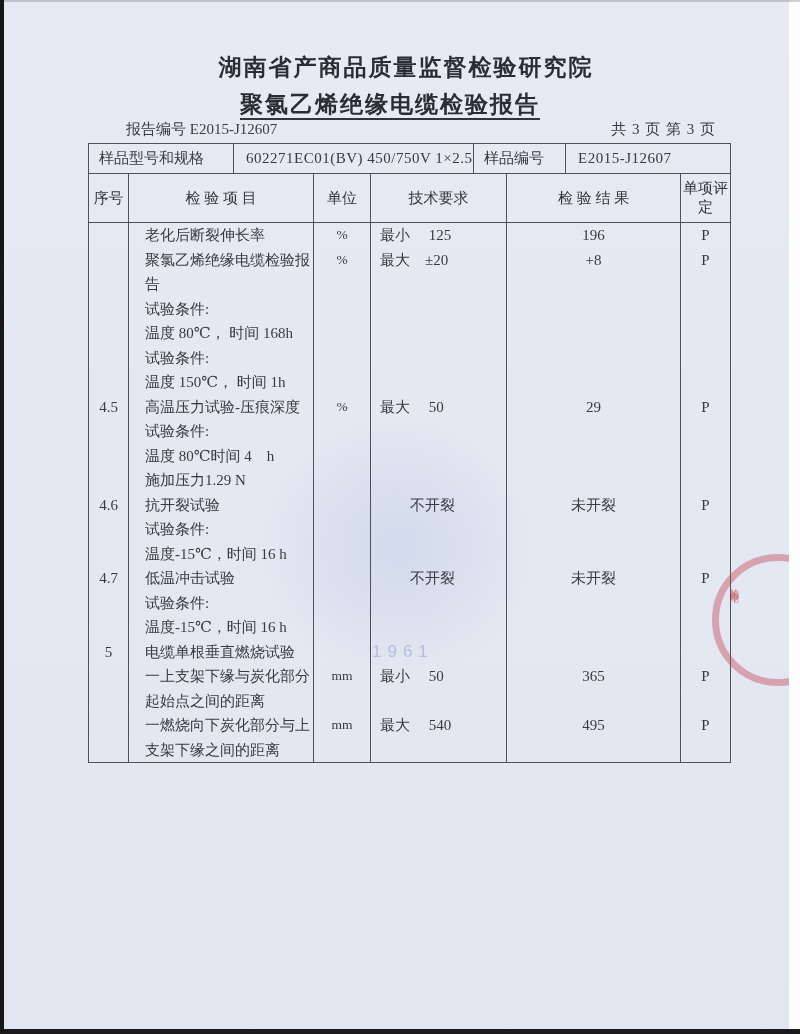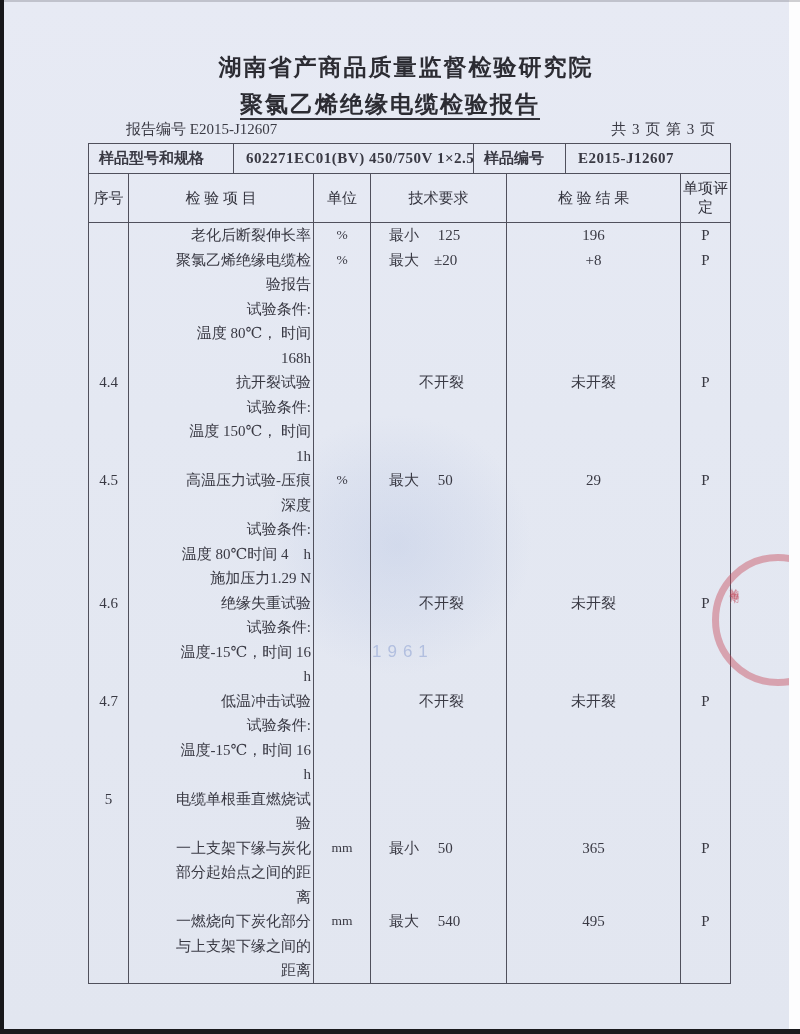--- a/index.html
+++ b/index.html
@@ -26,34 +26,34 @@
   .title-2 span{border-bottom:2px solid #33333b;padding-bottom:1px;}
 
   .content{position:absolute;left:88px;top:120px;width:642px;z-index:5;}
   .report-line{display:flex;justify-content:space-between;align-items:flex-end;
     font-size:15px;padding:0 14px 4px 38px;color:#3a3a44;}
   .report-line .right{letter-spacing:1px;}
 
   table{border-collapse:collapse;table-layout:fixed;width:642px;font-size:15px;color:#393943;}
   td,th{overflow:hidden;}
   .sample-table td{border:1px solid #50505c;height:27px;vertical-align:middle;
-    padding:1px 23px;white-space:nowrap;font-weight:bold;}
+    padding:1px 23px;white-space:nowrap;}
   .sample-table .lab{padding-left:10px;}
   .sample-table .val{padding-left:12px;letter-spacing:.5px;}
 
   .main-table{margin-top:-1px;}
   .main-table th{border:1px solid #50505c;font-weight:400;height:48px;
     vertical-align:middle;text-align:center;padding:0 2px;font-size:15px;color:#35353f;}
   .main-table td{border-left:1px solid #50505c;border-right:1px solid #50505c;
     vertical-align:top;line-height:24.5px;padding:0 2px;}
   .main-table tbody tr:last-child td{border-bottom:1px solid #50505c;}
   td.c-seq{text-align:center;}
-  td.c-item{padding-left:44px;text-align:right;}
+  td.c-item{padding-left:16px;}
   td.c-unit{text-align:center;font-size:13.5px;}
-  td.c-req{padding-left:18px;white-space:pre;}
+  td.c-req{padding-left:9px;white-space:pre;}
   td.c-result{text-align:center;}
   td.c-verdict{text-align:center;}
 
   .note{margin-top:9px;padding-left:26px;font-size:10.5px;color:#4a4a56;
     letter-spacing:.3px;white-space:nowrap;}
 
   
   .seal-blob{position:absolute;left:262px;top:415px;width:270px;height:260px;border-radius:50%;
     background:radial-gradient(closest-side,rgba(150,170,215,.22),rgba(150,170,215,.10) 60%,transparent 100%);
     z-index:2;}
@@ -154,28 +154,20 @@
           </tr>
           <tr>
             <td class="c-seq"></td>
             <td class="c-item">温度 80℃， 时间 168h</td>
             <td class="c-unit"></td>
             <td class="c-req"></td>
             <td class="c-result"></td>
             <td class="c-verdict"></td>
           </tr>
           <tr>
-            <td class="c-seq">4.4</td>
-            <td class="c-item">抗开裂试验</td>
-            <td class="c-unit"></td>
-            <td class="c-req">　　不开裂</td>
-            <td class="c-result">未开裂</td>
-            <td class="c-verdict">P</td>
-          </tr>
-          <tr>
             <td class="c-seq"></td>
             <td class="c-item">试验条件:</td>
             <td class="c-unit"></td>
             <td class="c-req"></td>
             <td class="c-result"></td>
             <td class="c-verdict"></td>
           </tr>
           <tr>
             <td class="c-seq"></td>
             <td class="c-item">温度 150℃， 时间 1h</td>
@@ -211,21 +203,21 @@
           <tr>
             <td class="c-seq"></td>
             <td class="c-item">施加压力1.29 N</td>
             <td class="c-unit"></td>
             <td class="c-req"></td>
             <td class="c-result"></td>
             <td class="c-verdict"></td>
           </tr>
           <tr>
             <td class="c-seq">4.6</td>
-            <td class="c-item">绝缘失重试验</td>
+            <td class="c-item">抗开裂试验</td>
             <td class="c-unit"></td>
             <td class="c-req">　　不开裂</td>
             <td class="c-result">未开裂</td>
             <td class="c-verdict">P</td>
           </tr>
           <tr>
             <td class="c-seq"></td>
             <td class="c-item">试验条件:</td>
             <td class="c-unit"></td>
             <td class="c-req"></td>

